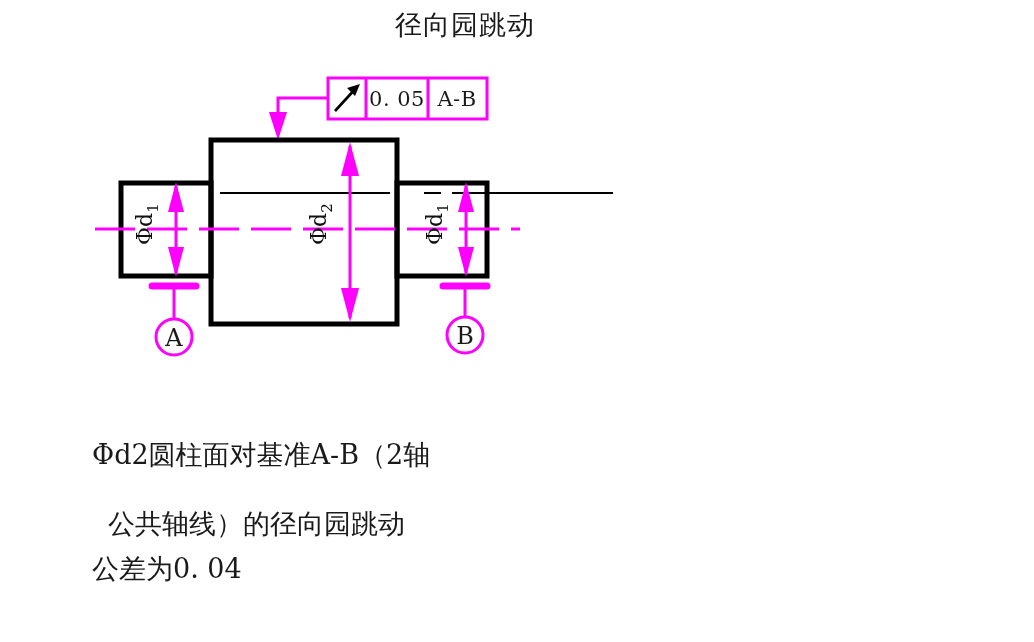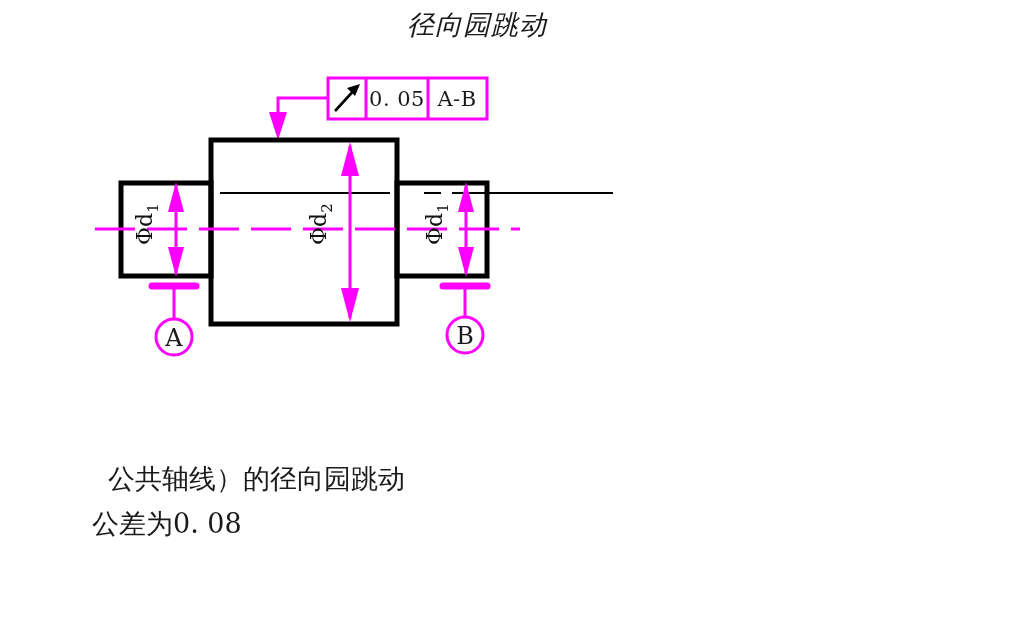--- a/index.html
+++ b/index.html
@@ -19,30 +19,29 @@
   #stage {
     position: absolute;
     left: 0;
     top: 0;
     width: 1034px;
     height: 642px;
   }
 
   .title-text {
     position: absolute;
-    left: 12px;
+    left: 0;
     top: 8px;
     width: 930px;
     text-align: center;
     font-size: 27px;
     line-height: 34px;
     letter-spacing: 1px;
     color: #1a1a1a;
     white-space: nowrap;
-    font-style: italic;
   }
   
   .title-text .inner {
     display: inline-block;
     transform: translateX(0px);
   }
 
   svg.drawing {
     position: absolute;
     left: 0;
@@ -182,17 +181,18 @@
     <g>
       <line x1="443" y1="286" x2="487" y2="286" stroke="#ff00ff" stroke-width="7" stroke-linecap="round"></line>
       <line x1="465" y1="289" x2="465" y2="318" stroke="#ff00ff" stroke-width="3"></line>
       <circle cx="465" cy="335" r="18" fill="#ffffff" stroke="#ff00ff" stroke-width="3"></circle>
       <text class="datum-letter" x="465" y="344" text-anchor="middle">B</text>
     </g>
 
   </svg>
 
   <div class="caption-block">
+    <span class="caption-line">Φd2圆柱面对基准A-B（2轴</span>
     <span class="caption-line indent">公共轴线）的径向园跳动</span>
-    <span class="caption-line">公差为0. 08</span>
+    <span class="caption-line">公差为0. 04</span>
   </div>
 
 </div>
 
 </body></html>

